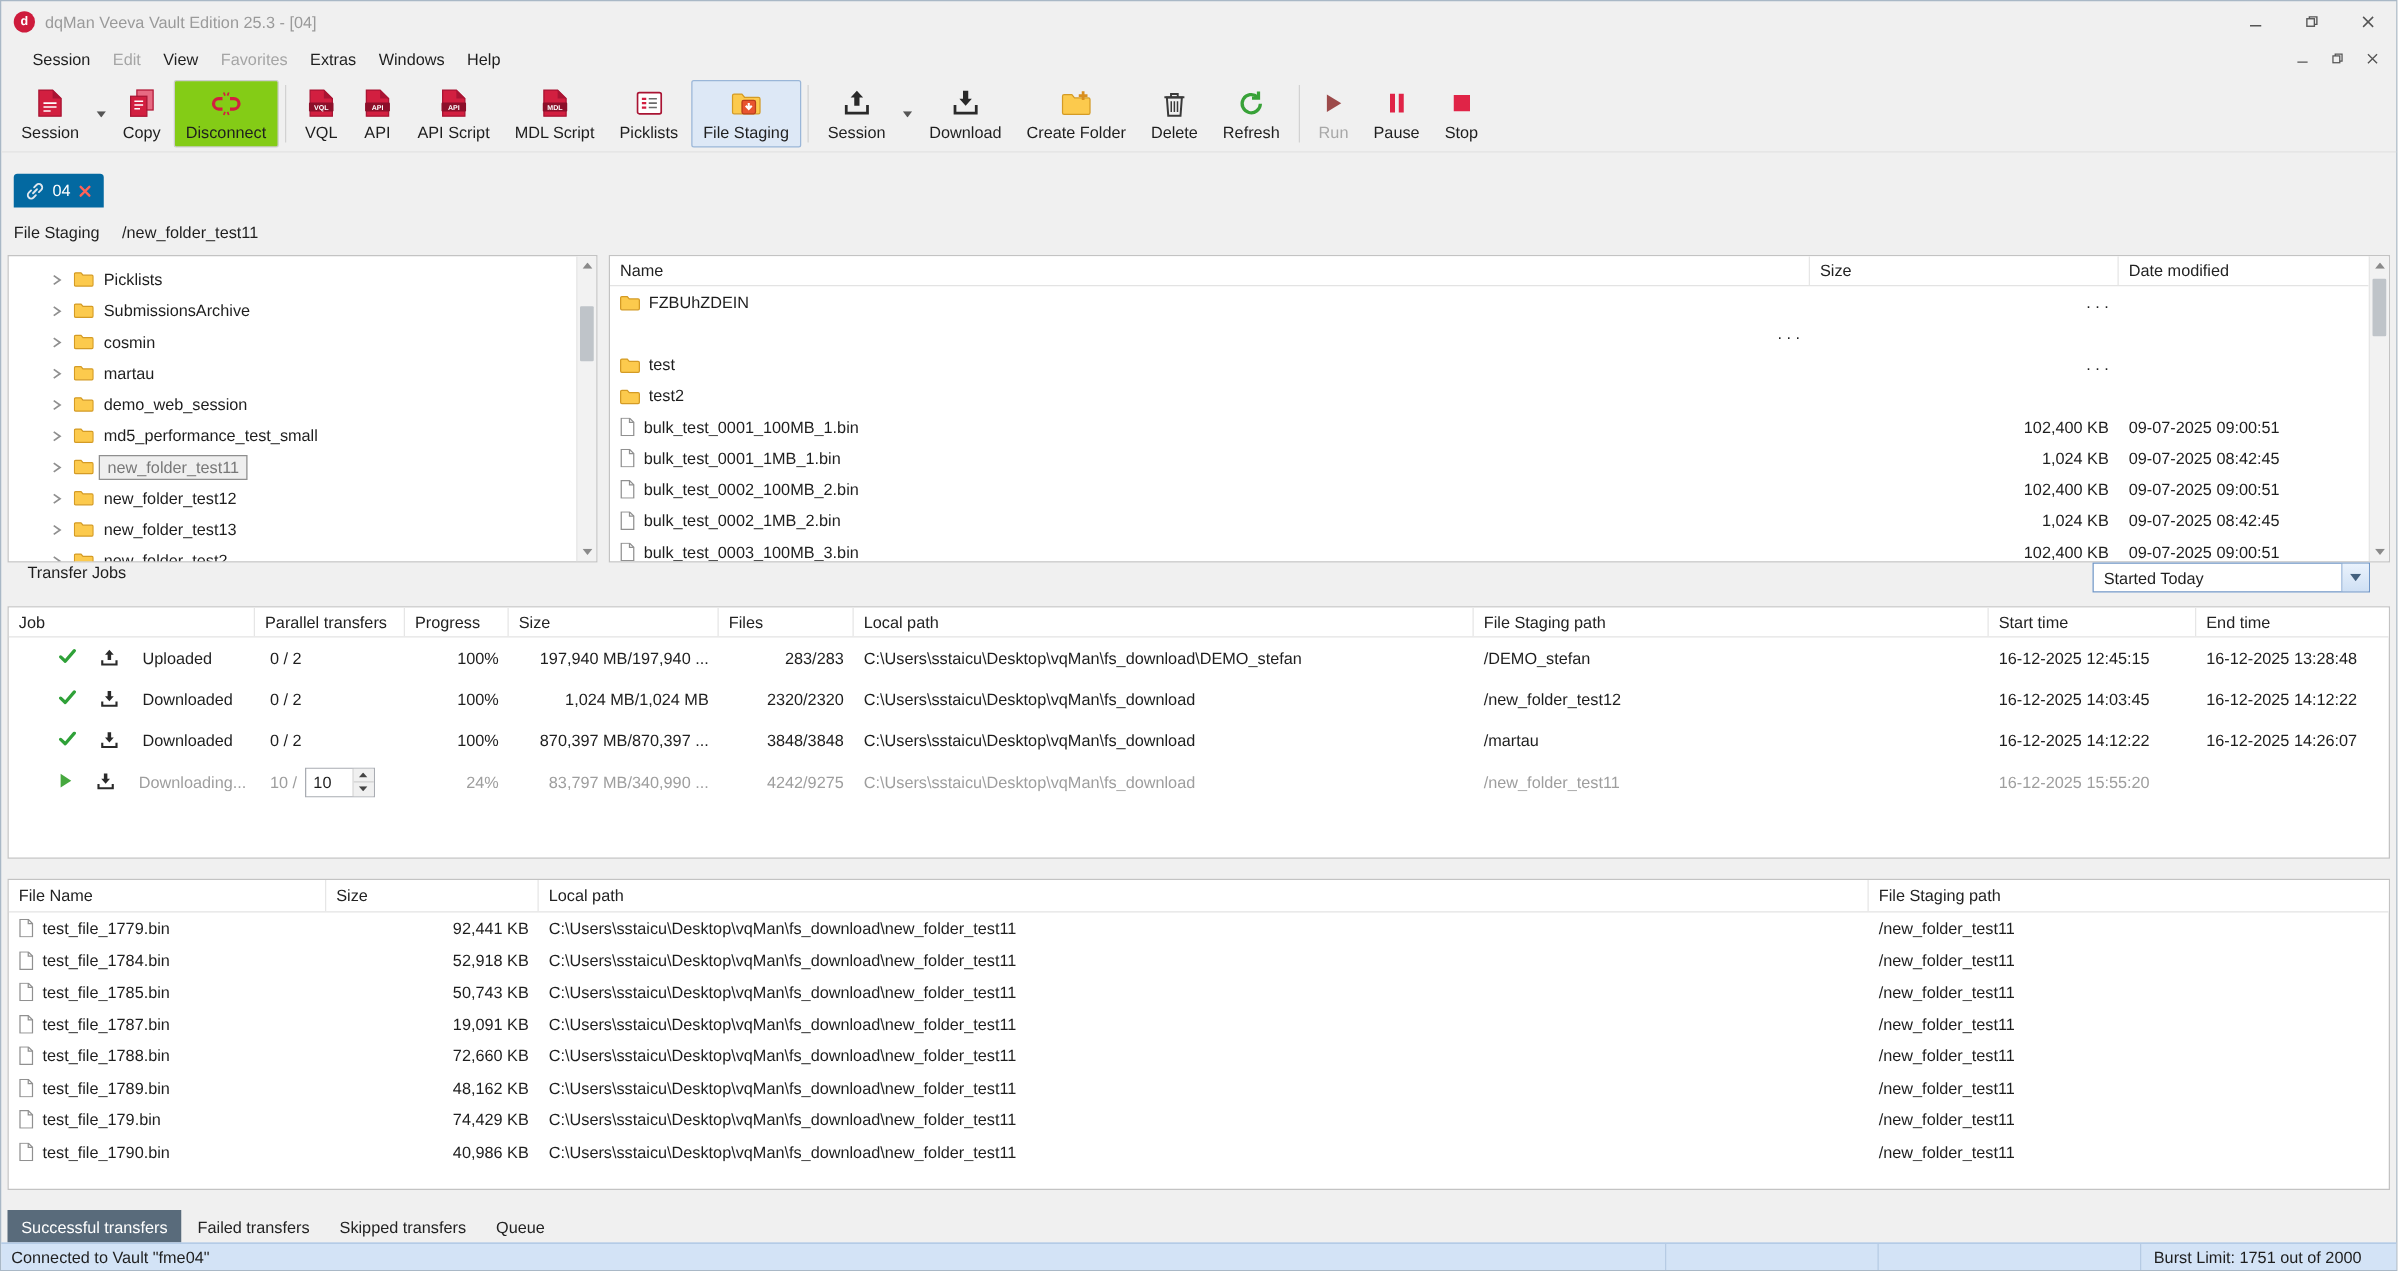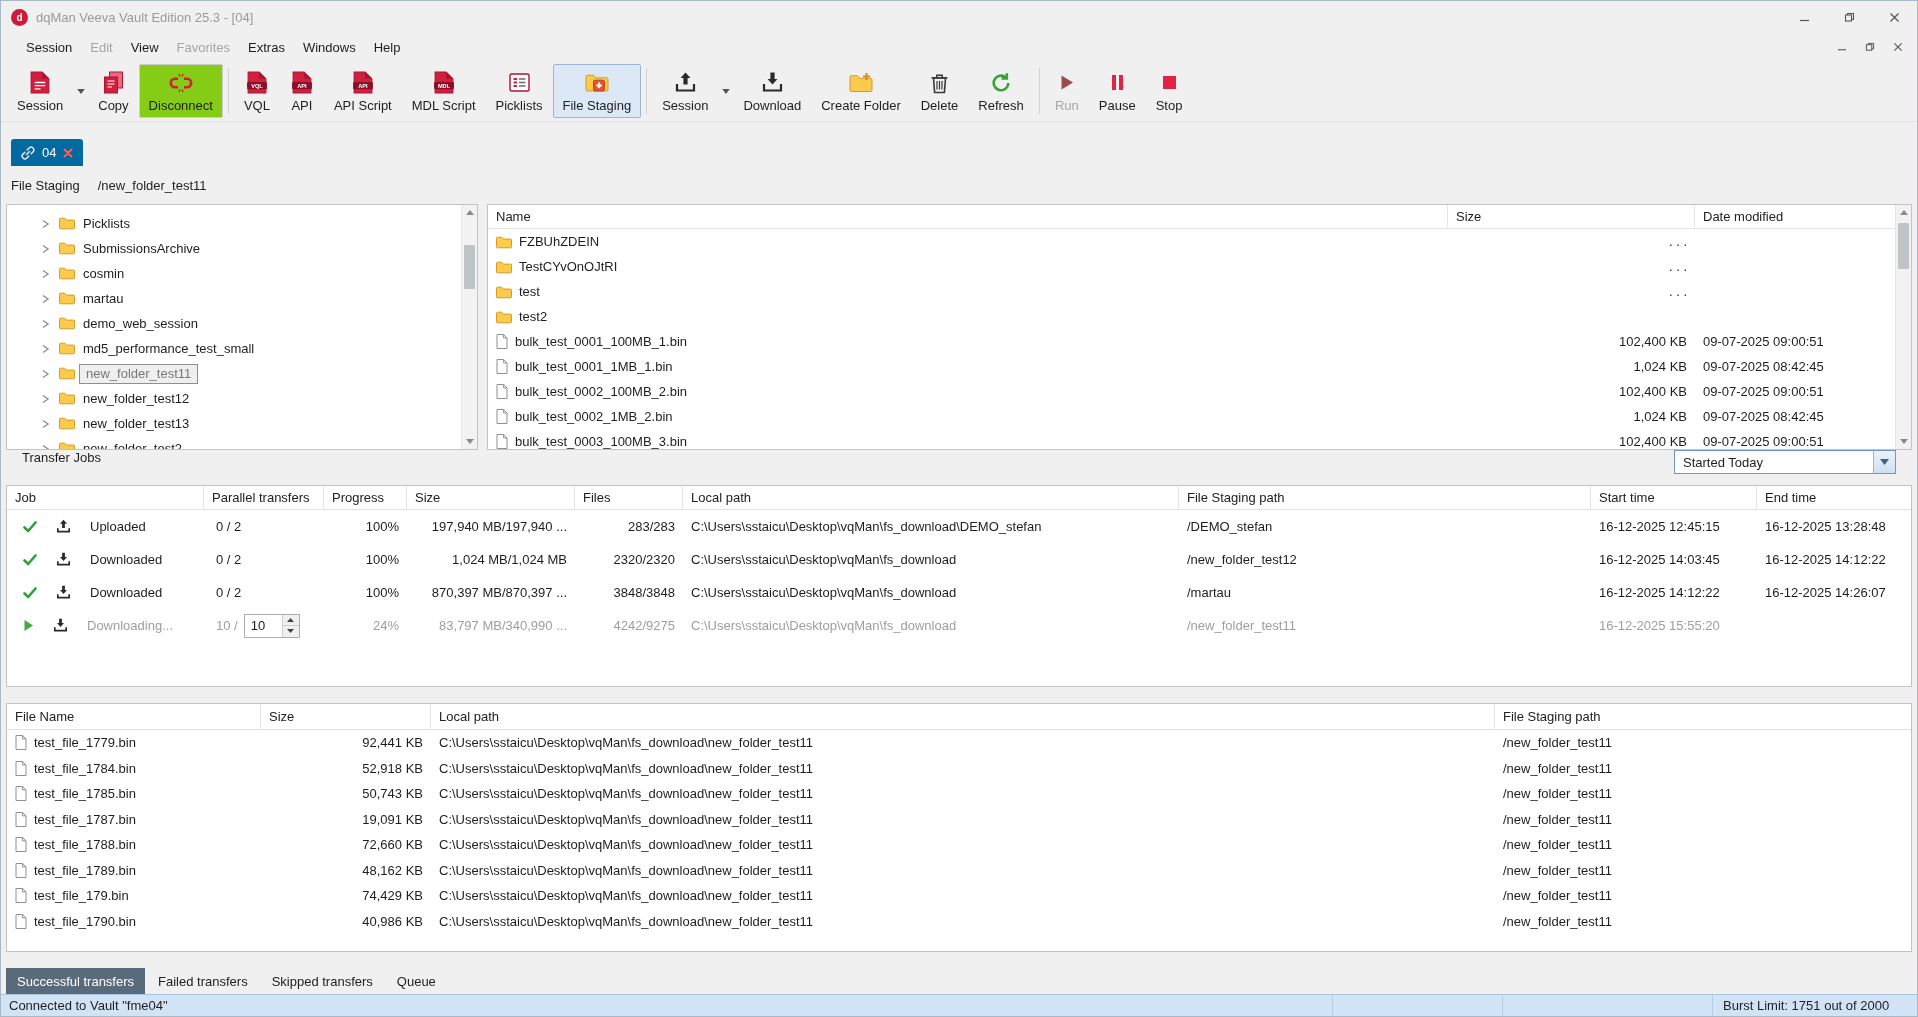--- a/index.html
+++ b/index.html
@@ -68,21 +68,21 @@
 .files-thumb{top:18px;height:46px}
 
 
 .jobs-caption{height:35px;display:flex;align-items:flex-start;padding:0 21px;flex:none}
 .combo{margin-left:auto;width:222px;height:24px;background:#fff;border:1px solid #7096c6;display:flex;align-items:center}
 .combo-text{flex:1;padding-left:8px;white-space:nowrap;overflow:hidden}
 .combo-btn{width:22px;height:100%;background:linear-gradient(#eaf2fc,#cfe0f4);border-left:1px solid #9ab7da;display:flex;align-items:center;justify-content:center}
 .jobs-panel{height:202px;margin:0 5px;background:#fff;border:1px solid #c3c3c3;overflow:hidden;display:flex;flex-direction:column;flex:none}
 .jobs-grid{grid-template-columns:197px 120px 83px 168px 108px 496px 412px 166px minmax(0,1fr)}
 .jrow{display:grid;grid-template-columns:197px 120px 83px 168px 108px 496px 412px 166px minmax(0,1fr);height:33px;align-items:center;flex:none}
-.job-cell{display:flex;align-items:center;gap:19px;padding-left:16px;overflow:hidden}
+.job-cell{display:flex;align-items:flex-start;gap:19px;padding-left:40px;overflow:hidden}
 .parallel-cell{padding-left:12px;display:flex;align-items:center;gap:6px}
 .muted .cell,.muted span{color:#9e9e9e}
 .spinner{display:inline-flex;width:56px;height:24px;border:1px solid #a9acb2;background:#fff}
 .spin-val{flex:1;display:flex;align-items:center;padding-left:6px;color:#1e1e1e}
 .muted .spin-val{color:#1e1e1e}
 .spin-btns{width:17px;display:flex;flex-direction:column;border-left:1px solid #cfcfcf}
 .spin-btn{flex:1;display:flex;align-items:center;justify-content:center;background:#f0f0f0}
 .spin-btn + .spin-btn{border-top:1px solid #cfcfcf}
 
 
@@ -522,28 +522,20 @@
                   <svg width="16" height="13" viewBox="0 0 16 13">
                     <path d="M0.5 2.2 Q0.5 1.2 1.5 1.2 H5.8 L7.4 3.1 H14.5 Q15.5 3.1 15.5 4.1 V10.8 Q15.5 11.8 14.5 11.8 H1.5 Q0.5 11.8 0.5 10.8 Z" fill="#fcca4d" stroke="#d49b25"></path>
                   </svg>
                 </span>
                 <span>FZBUhZDEIN</span>
               </div>
               <div class="cell right">. . .</div>
               <div class="cell"></div>
             </div>
             <div class="frow">
-              <div class="cell name-cell">
-                <span class="icn">
-                  <svg width="16" height="13" viewBox="0 0 16 13">
-                    <path d="M0.5 2.2 Q0.5 1.2 1.5 1.2 H5.8 L7.4 3.1 H14.5 Q15.5 3.1 15.5 4.1 V10.8 Q15.5 11.8 14.5 11.8 H1.5 Q0.5 11.8 0.5 10.8 Z" fill="#fcca4d" stroke="#d49b25"></path>
-                  </svg>
-                </span>
-                <span>TestCYvOnOJtRI</span>
-              </div>
               <div class="cell right">. . .</div>
               <div class="cell"></div>
             </div>
             <div class="frow">
               <div class="cell name-cell">
                 <span class="icn">
                   <svg width="16" height="13" viewBox="0 0 16 13">
                     <path d="M0.5 2.2 Q0.5 1.2 1.5 1.2 H5.8 L7.4 3.1 H14.5 Q15.5 3.1 15.5 4.1 V10.8 Q15.5 11.8 14.5 11.8 H1.5 Q0.5 11.8 0.5 10.8 Z" fill="#fcca4d" stroke="#d49b25"></path>
                   </svg>
                 </span>

